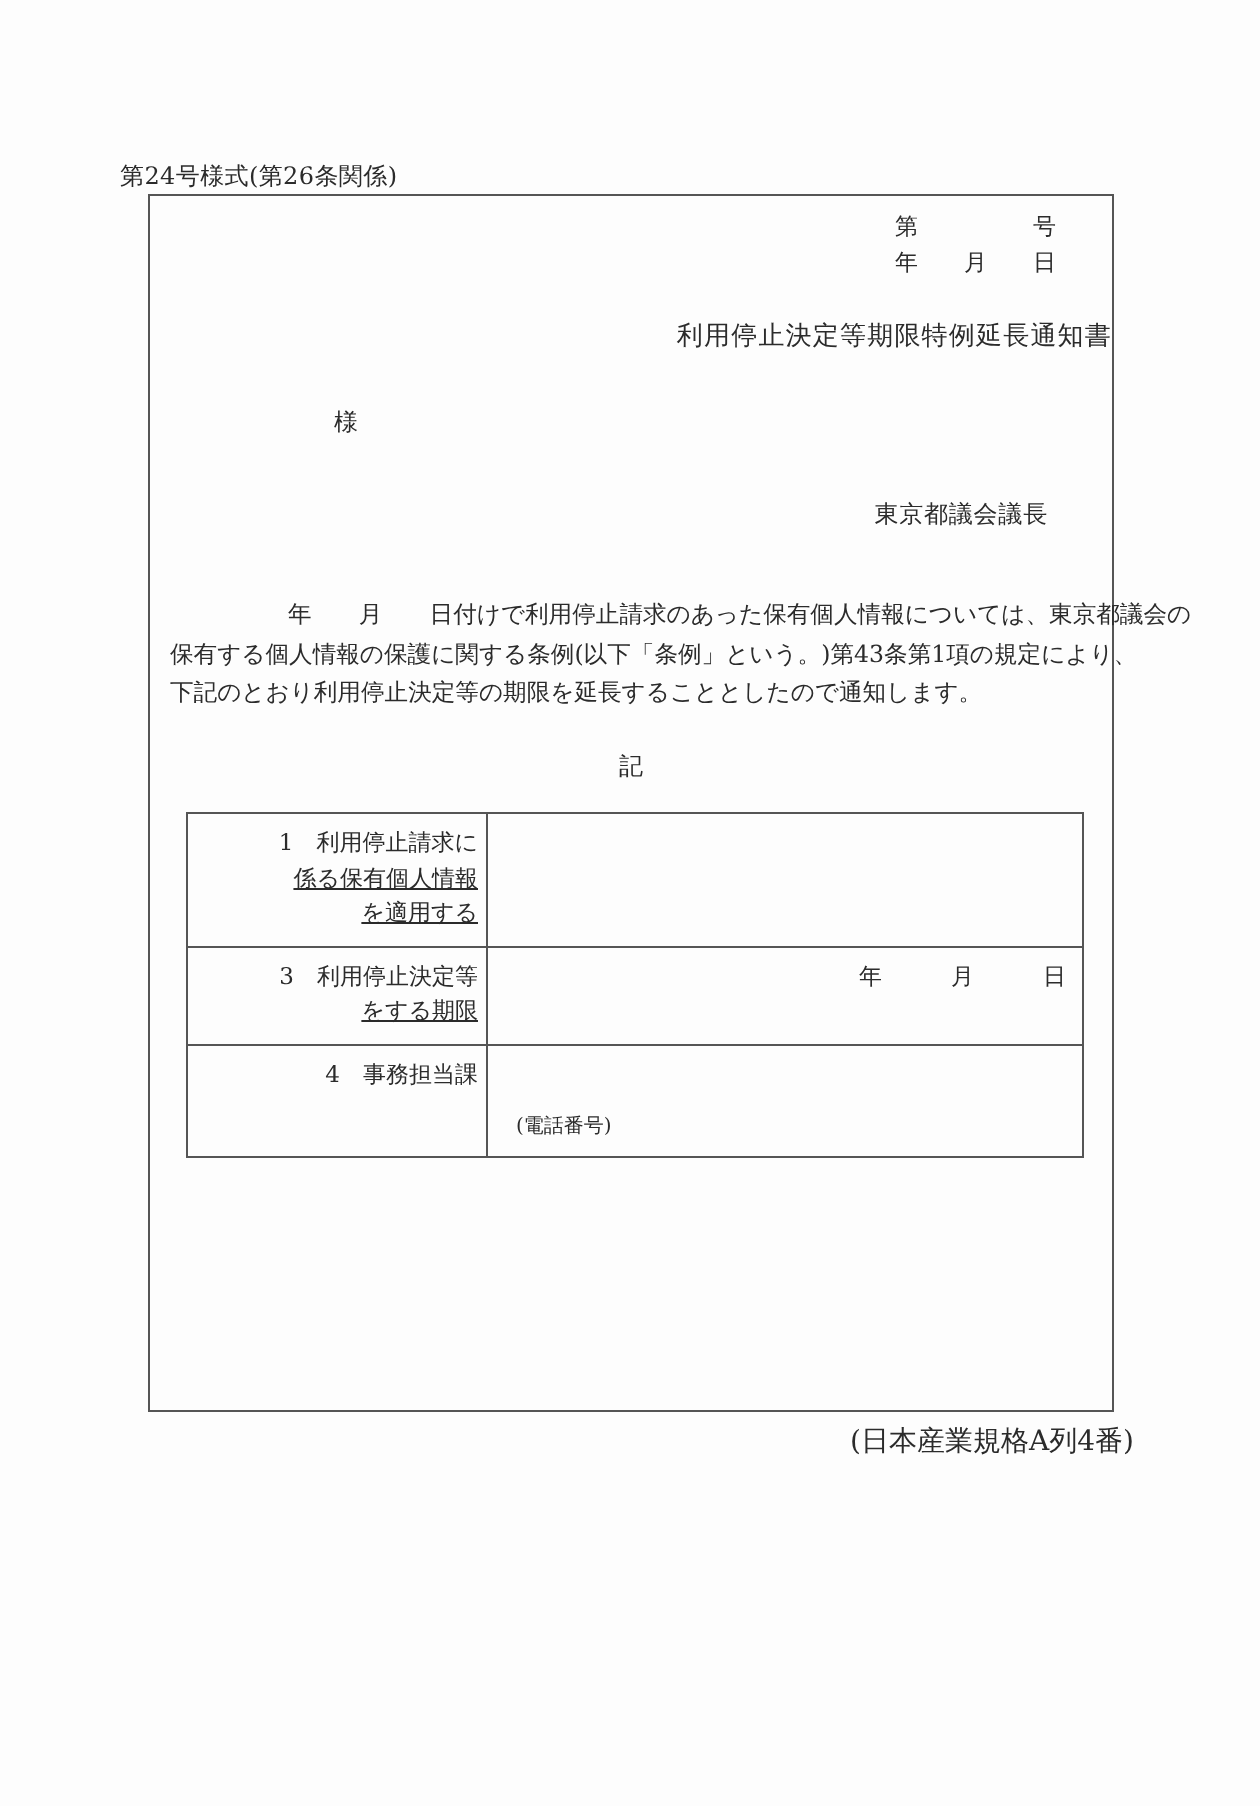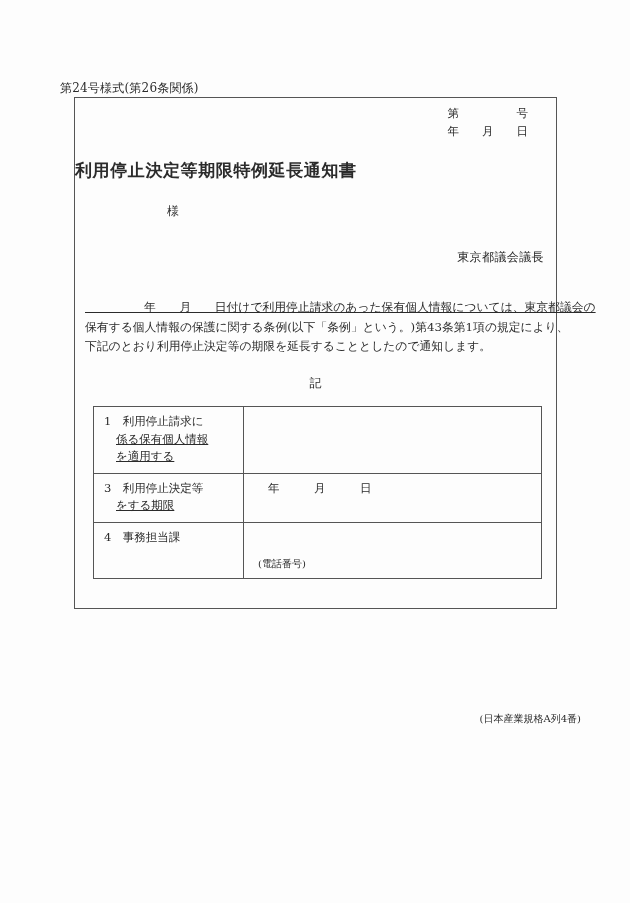--- a/index.html
+++ b/index.html
@@ -26,21 +26,21 @@
     letter-spacing: 0.2px;
     white-space: nowrap;
   }
 
   
   .frame {
     position: absolute;
     left: 74px;
     top: 97px;
     width: 483px;
-    height: 512px;
+    height: 609px;
     border: 1px solid #555555;
     box-sizing: border-box;
   }
 
   
   .doc-meta {
     position: absolute;
     right: 28px;
     top: 6px;
     text-align: left;
@@ -50,77 +50,77 @@
   .doc-meta .line {
     white-space: pre;
   }
 
   
   .doc-title {
     position: absolute;
     left: 0;
     right: 0;
     top: 61px;
-    text-align: left;
-    font-size: 17px;
+    text-align: right;
+    font-size: 13px;
     letter-spacing: 0.6px;
-    font-weight: bold;
   }
 
   
   .addressee {
     position: absolute;
     left: 92px;
     top: 105px;
     font-size: 12px;
   }
 
   
   .issuer {
     position: absolute;
-    right: 12px;
+    right: 32px;
     top: 151px;
     font-size: 12px;
     letter-spacing: 0.4px;
   }
 
   
   .body-text {
     position: absolute;
     left: 10px;
     right: 10px;
     top: 200px;
     font-size: 11.8px;
     line-height: 19.5px;
     text-align: justify;
   }
   .body-text .ln {
     white-space: pre;
     display: block;
   }
-  .body-text .ln.l1 { text-indent: 0; text-decoration: underline; }
+  .body-text .ln.l1 { text-indent: 0; }
 
   
   .ki-mark {
     position: absolute;
     left: 0;
     right: 0;
     top: 277px;
     text-align: center;
     font-size: 12px;
   }
 
   
   .form-table {
     position: absolute;
     left: 18px;
     top: 308px;
     width: 449px;
     border-collapse: collapse;
     table-layout: fixed;
+    text-align: right;
   }
   .form-table td {
     border: 1px solid #555555;
     vertical-align: top;
     font-size: 11.5px;
     line-height: 17.5px;
     padding: 0;
   }
   .form-table td.label {
     width: 135px;
@@ -153,23 +153,23 @@
     position: absolute;
     left: 14px;
     bottom: 5px;
     white-space: pre;
     font-size: 10px;
   }
 
   
   .paper-note {
     position: absolute;
-    right: 49px;
+    right: 63px;
     top: 712px;
-    font-size: 10px;
+    font-size: 14px;
     white-space: nowrap;
   }
 </style>
 </head>
 <body>
 
 <div class="form-no">第24号様式(第26条関係)</div>
 
 <div class="frame">
 

